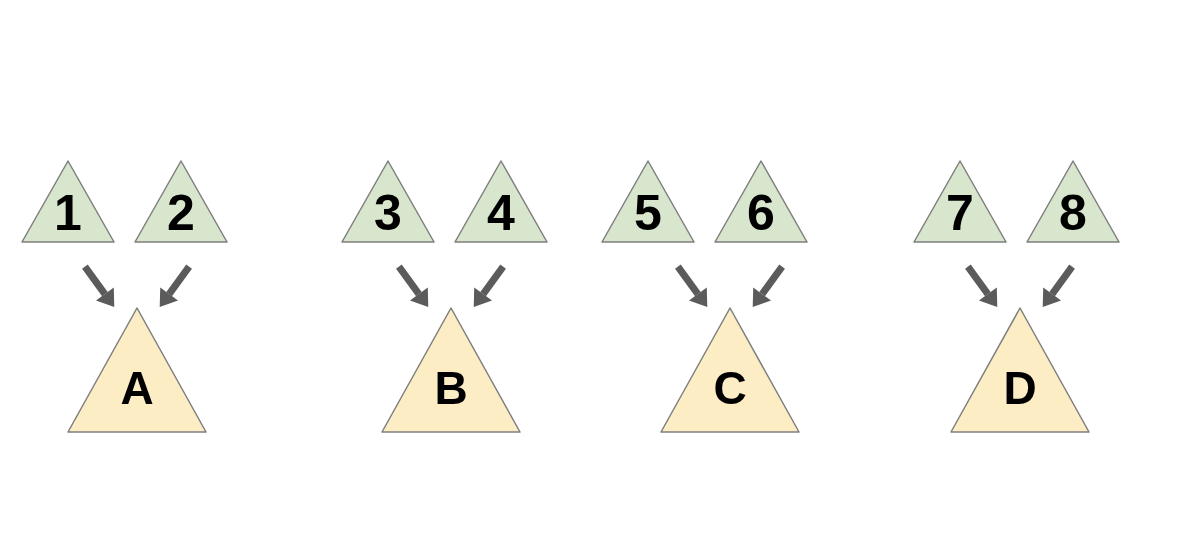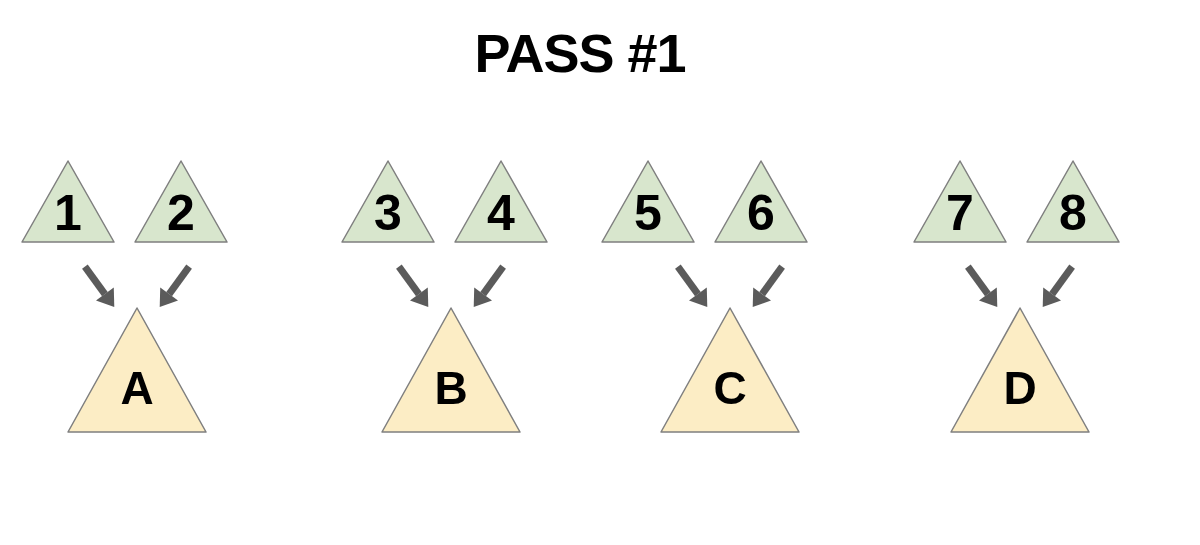--- a/index.html
+++ b/index.html
@@ -98,21 +98,20 @@
   .group-c .arrow-left  { left: 64px; }
   .group-c .arrow-right { left: 140px; }
   .group-d .arrow-left  { left: 42px; }
   .group-d .arrow-right { left: 118px; }
 </style>
 </head>
 <body>
 
 <div id="canvas" style="--bg: #ffffff; --small-fill: #d8e6cd; --large-fill: #fcedc5; --tri-stroke: #7f7f7f; --arrow: #5b5b5b; --text: #000000;">
 
-  <div class="title">PASS #1</div>
 
   <div class="group group-a">
     <div class="tri small tri1">
       <svg width="96" height="86" viewBox="0 0 96 86">
           <polygon points="48,3 94,84 2,84"></polygon>
         </svg>
       <span class="lbl">1</span>
     </div>
     <div class="tri small tri2">
       <svg width="96" height="86" viewBox="0 0 96 86">

